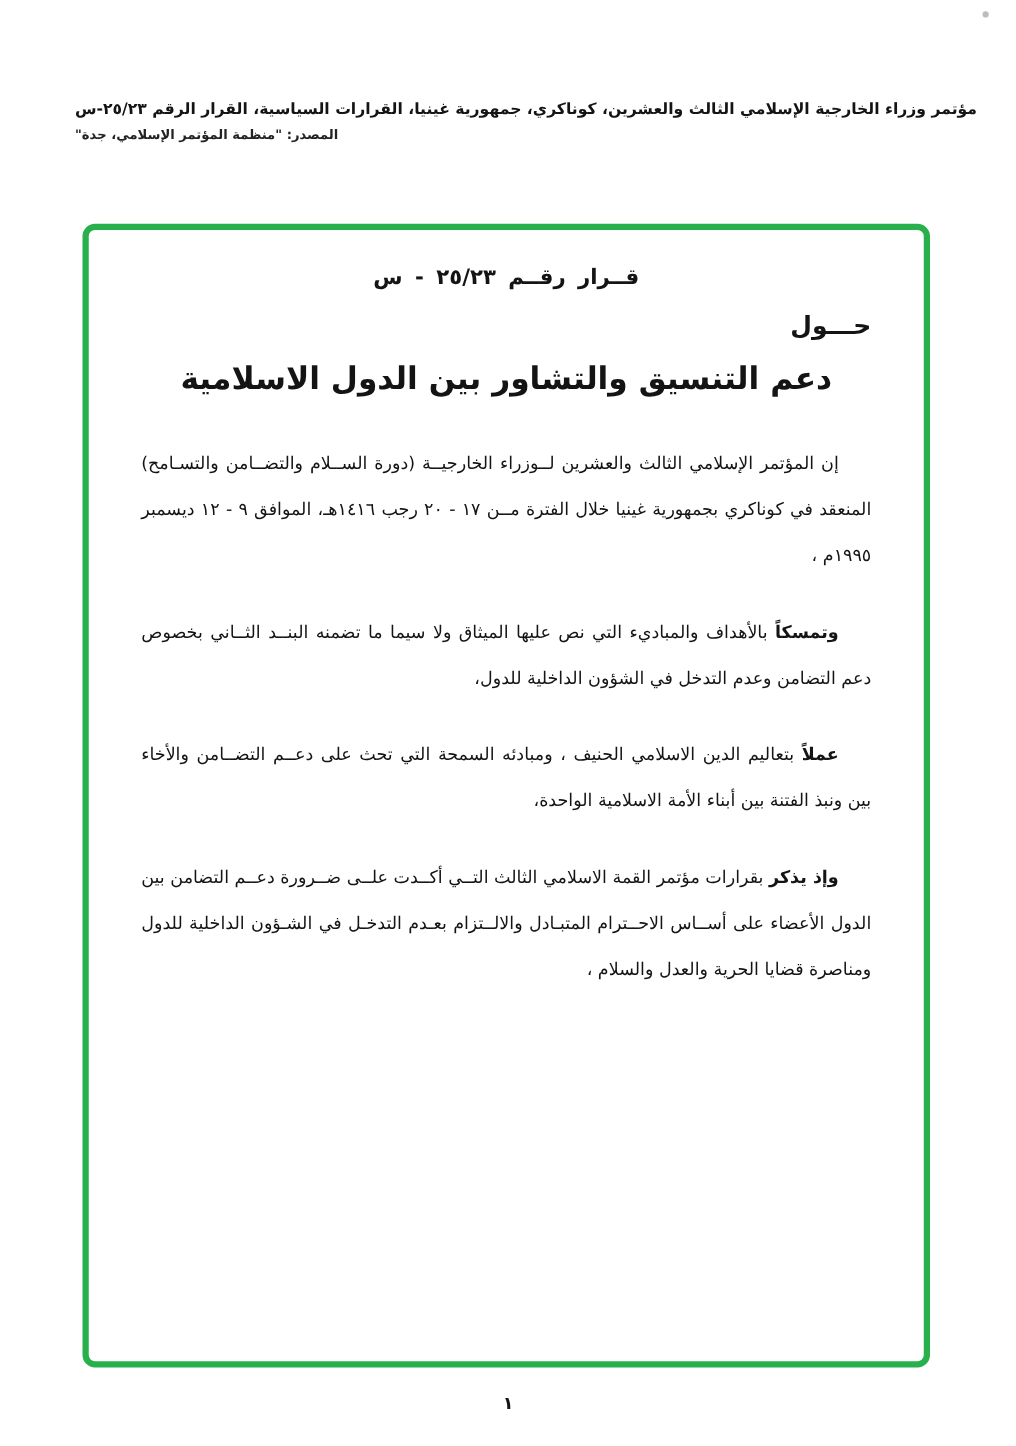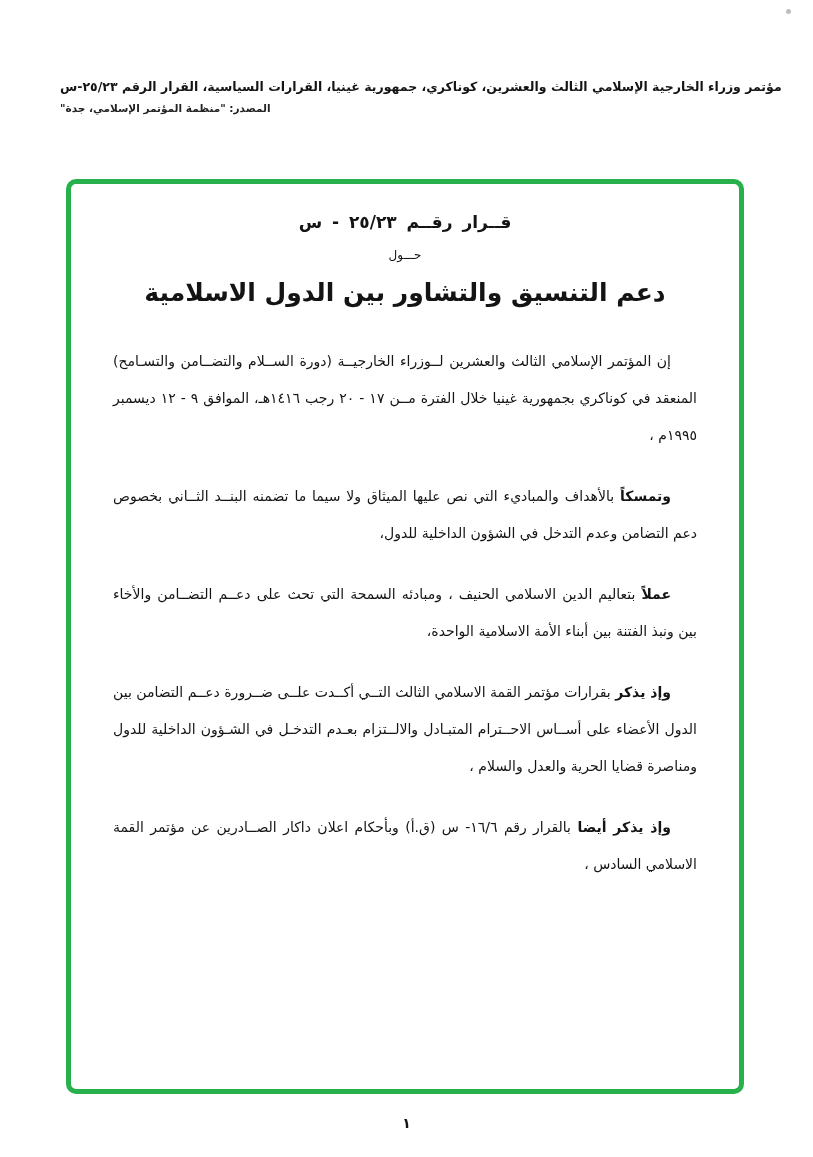--- a/index.html
+++ b/index.html
@@ -39,21 +39,21 @@
     border-radius:10px;
     padding:24px 42px 0 42px;
     direction:rtl;
     margin-top:32px;
   }
   .title1{
     text-align:center; font-weight:bold; font-size:17px;
     margin:4px 0 0 0; word-spacing:4px;
   }
   .title2{
-    text-align:center; font-weight:normal; font-size:12px;
+    font-weight:bold; font-size:20px;
     margin:16px 0 0 0;
   }
   .title3{
     text-align:center; font-weight:bold; font-size:25px;
     margin:16px 0 0 0;
   }
   .body-block{ margin-top:36px; }
   .para{
     font-size:14px; line-height:37px;
     text-align:justify; text-align-last:right;
@@ -86,20 +86,19 @@
     <div class="body-block">
       <p class="para"><span class="lead"></span><span>إن المؤتمر الإسلامي الثالث والعشرين لــوزراء الخارجيــة (دورة الســلام والتضــامن والتسـامح) المنعقد في كوناكري بجمهورية غينيا خلال الفترة مــن ١٧ - ٢٠ رجب ١٤١٦هـ، الموافق ٩ - ١٢ ديسمبر ١٩٩٥م ،</span></p>
 
       <p class="para"><span class="lead">وتمسكاً</span><span> بالأهداف والمباديء التي نص عليها الميثاق ولا سيما ما تضمنه البنــد الثــاني بخصوص دعم التضامن وعدم التدخل في الشؤون الداخلية للدول،</span></p>
 
       <p class="para"><span class="lead">عملاً</span><span> بتعاليم الدين الاسلامي الحنيف ، ومبادئه السمحة التي تحث على دعــم التضــامن والأخاء بين ونبذ الفتنة بين أبناء الأمة الاسلامية الواحدة،</span></p>
 
 
       <p class="para"><span class="lead">وإذ يذكر</span><span> بقرارات مؤتمر القمة الاسلامي الثالث التــي أكــدت علــى ضــرورة دعــم التضامن بين الدول الأعضاء على أســاس الاحــترام المتبـادل والالــتزام بعـدم التدخـل في الشـؤون الداخلية للدول ومناصرة قضايا الحرية والعدل والسلام ،</span></p>
 
-      <p class="para"><span class="lead">وإذ يذكر أيضا</span><span> بالقرار رقم ١٦/٦- س (ق.أ) وبأحكام اعلان داكار الصــادرين عن مؤتمر القمة الاسلامي السادس ،</span></p>
 
     </div>
   </div>
 
   <div class="page-num">١</div>
 
 </div>
 
 </body></html>

